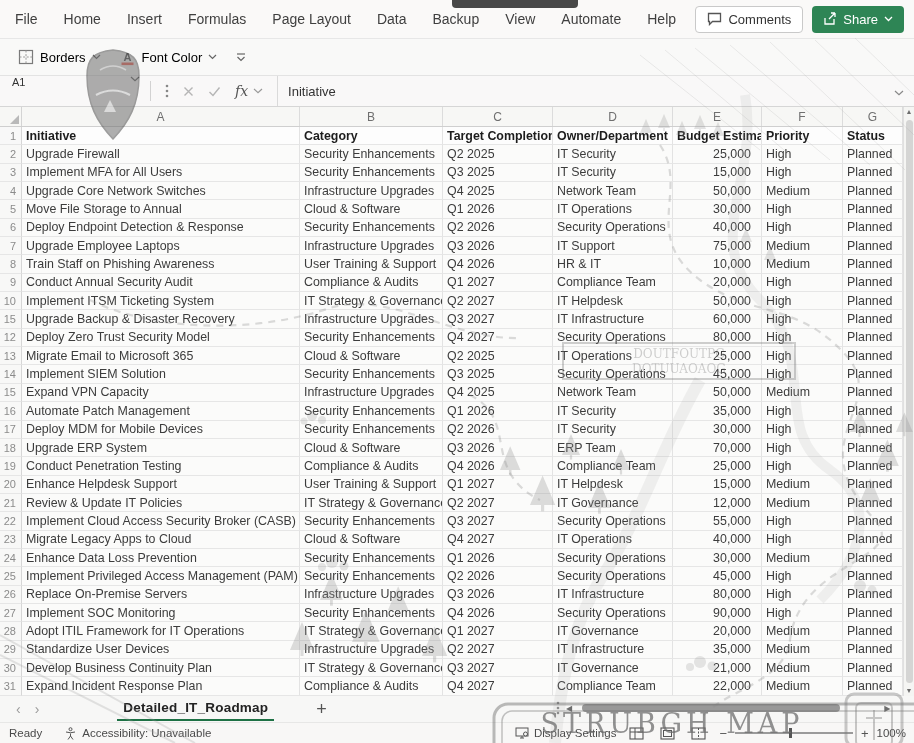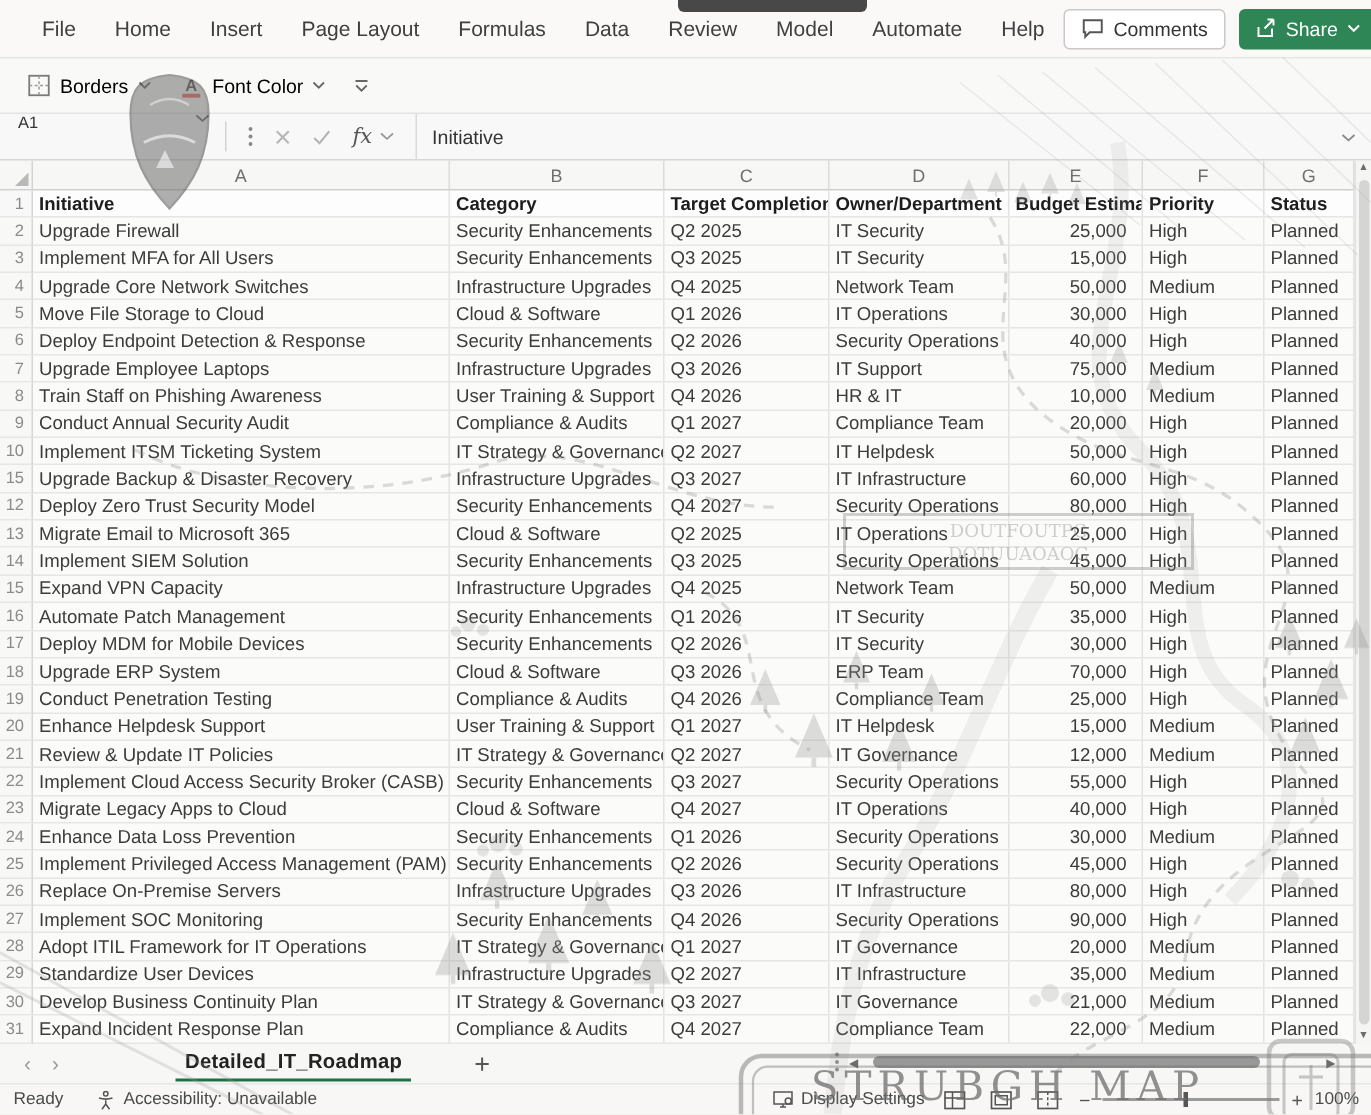--- a/index.html
+++ b/index.html
@@ -3,21 +3,21 @@
 <meta charset="utf-8">
 <style>
   * { margin:0; padding:0; box-sizing:border-box; }
   html,body { width:914px; height:743px; overflow:hidden; }
   body { font-family:"Liberation Sans", sans-serif; background:#efeeec; }
   .app { position:relative; width:914px; height:743px; background:#f6f5f3; overflow:hidden; }
 
   
   .menubar { position:absolute; top:0; left:0; right:0; height:38px;
     background:rgba(250,250,249,0.82); display:flex; align-items:center; z-index:10; }
-  .menus { display:flex; align-items:center; padding-left:15px; }
+  .menus { display:flex; align-items:center; padding-left:2px; }
   .menu-item { font-size:14px; color:#3f3f3f; padding:9px 13px; cursor:pointer; white-space:nowrap; }
   .top-actions { margin-left:auto; display:flex; align-items:center; gap:9px; padding-right:10px; }
   .comments-btn { display:flex; align-items:center; gap:6px; background:rgba(255,255,255,0.92);
     border:1px solid #c9c9c9; border-radius:4px; height:27px; padding:0 11px; font-size:13px; color:#333;
     font-family:inherit; cursor:pointer; }
   .share-btn { display:flex; align-items:center; gap:6px; border:none; border-radius:4px; height:27px;
     padding:0 11px; font-size:13px; color:#fff; font-family:inherit; cursor:pointer; }
 
   .toolbar { position:absolute; top:38px; left:0; right:0; height:38px;
     background:rgba(250,250,249,0.75); border-top:1px solid rgba(224,224,224,.7);
@@ -103,25 +103,25 @@
 </head>
 <body>
 
 <div class="app">
 
   <div class="menubar">
     <nav class="menus" id="menus">
         <span class="menu-item">File</span>
         <span class="menu-item">Home</span>
         <span class="menu-item">Insert</span>
+        <span class="menu-item">Formulas</span>
         <span class="menu-item">Page Layout</span>
-        <span class="menu-item">Formulas</span>
         <span class="menu-item">Data</span>
-        <span class="menu-item">Review</span>
-        <span class="menu-item">Model</span>
+        <span class="menu-item">Backup</span>
+        <span class="menu-item">View</span>
         <span class="menu-item">Automate</span>
         <span class="menu-item">Help</span>
       </nav>
     <div class="top-actions">
       <button class="comments-btn">
         <svg width="15" height="14" viewBox="0 0 15 14">
           <path d="M1.5 1.5 h12 v8 h-8 l-3 3 v-3 h-1 z" fill="none" stroke="#555" stroke-width="1.3"></path>
         </svg>
         <span>Comments</span>
       </button>
@@ -265,21 +265,21 @@
           <div class="cell col-A">Upgrade Core Network Switches</div>
           <div class="cell col-B">Infrastructure Upgrades</div>
           <div class="cell col-C">Q4 2025</div>
           <div class="cell col-D">Network Team</div>
           <div class="cell col-E num">50,000</div>
           <div class="cell col-F">Medium</div>
           <div class="cell col-G">Planned</div>
         </div>
         <div class="row">
           <div class="rownum">5</div>
-          <div class="cell col-A">Move File Storage to Cloud</div>
+          <div class="cell col-A">Move File Storage to Annual</div>
           <div class="cell col-B">Cloud &amp; Software</div>
           <div class="cell col-C">Q1 2026</div>
           <div class="cell col-D">IT Operations</div>
           <div class="cell col-E num">30,000</div>
           <div class="cell col-F">High</div>
           <div class="cell col-G">Planned</div>
         </div>
         <div class="row">
           <div class="rownum">6</div>
           <div class="cell col-A">Deploy Endpoint Detection &amp; Response</div>

